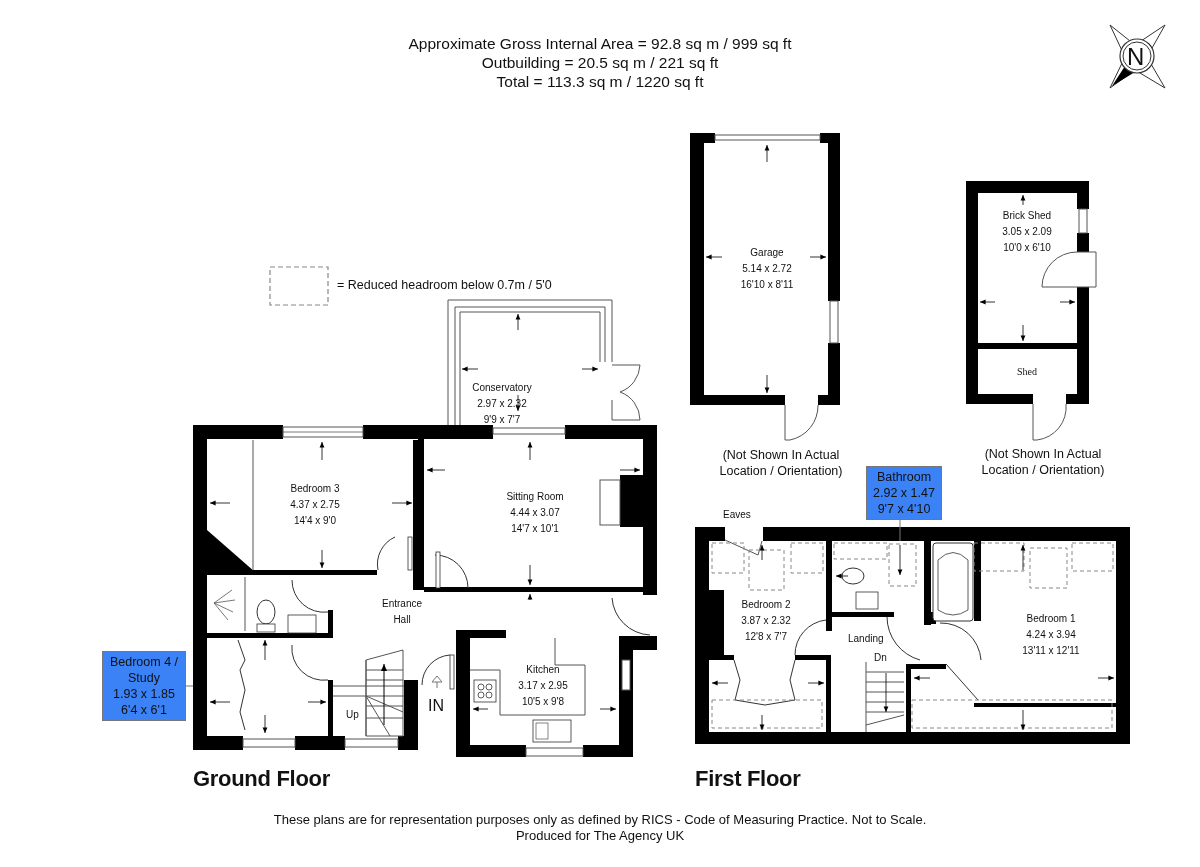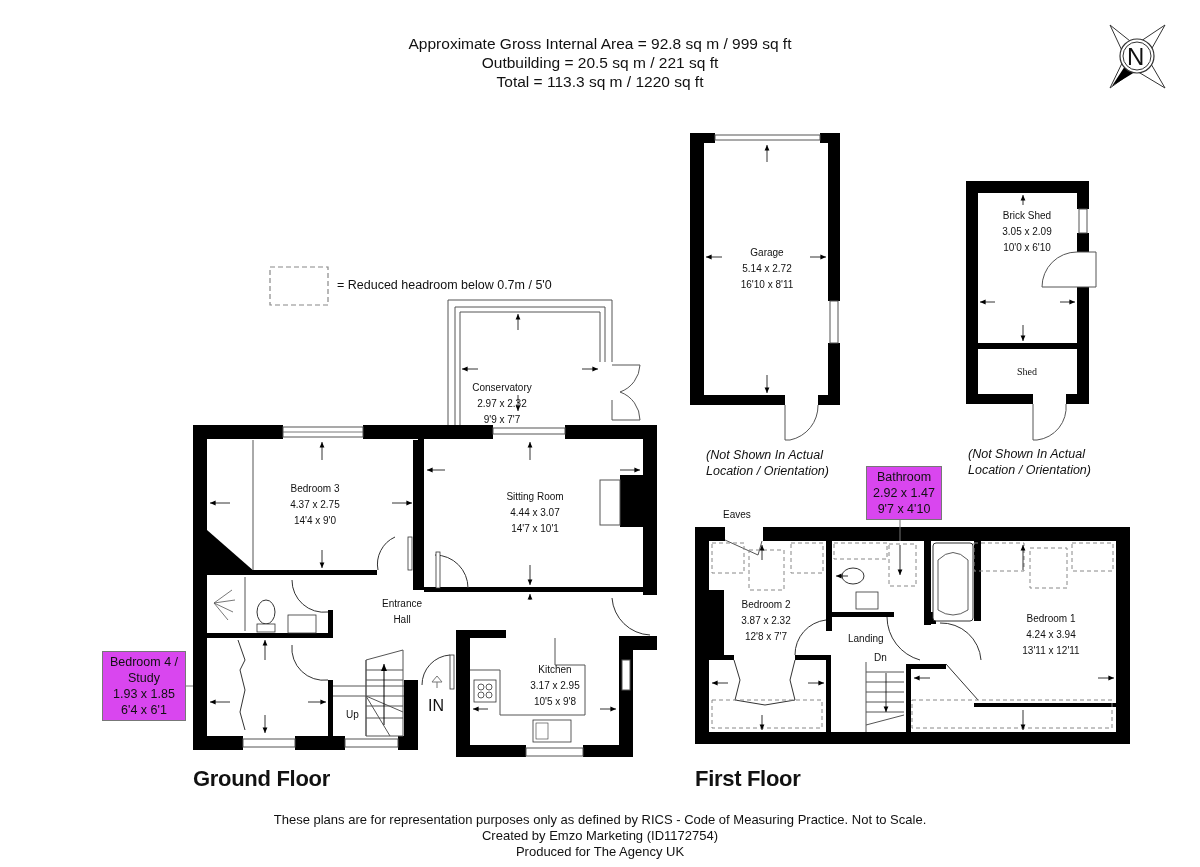--- a/index.html
+++ b/index.html
@@ -3,22 +3,22 @@
 <meta charset="utf-8">
 <style>
   html, body { margin: 0; padding: 0; background: #ffffff; }
   body { width: 1200px; height: 867px; position: relative; overflow: hidden; font-family: "Liberation Sans", sans-serif; color: #111; }
   .abs { position: absolute; }
   .header { left: 300px; top: 34px; width: 600px; font-size: 15.5px; line-height: 19px; text-align: center; }
   .header div { white-space: nowrap; }
   .floor-title { font-size: 22px; font-weight: bold; letter-spacing: -0.3px; }
   .footer { left: 200px; top: 812px; width: 800px; font-size: 13px; line-height: 16px; text-align: center; }
   .room-label { font-size: 10px; line-height: 16px; text-align: center; white-space: nowrap; }
-  .note { font-size: 12.5px; line-height: 16px; text-align: left; white-space: nowrap; font-style: italic; }
-  .callout { border: 1px solid #777; background: #d946ef; font-size: 12.5px; line-height: 16px; text-align: center; padding: 2px 4px; }
+  .note { font-size: 12.5px; line-height: 16px; text-align: center; white-space: nowrap; }
+  .callout { border: 1px solid #777; background: #3b82f6; font-size: 12.5px; line-height: 16px; text-align: center; padding: 2px 4px; }
   .legend-text { font-size: 12.5px; white-space: nowrap; }
   svg { position: absolute; left: 0; top: 0; }
 </style>
 </head>
 <body>
 
 <svg width="1200" height="867" viewBox="0 0 1200 867">
   <defs>
     <marker id="ah" markerWidth="8" markerHeight="8" refX="7" refY="4" orient="auto">
       <path d="M0,1 L7,4 L0,7 z" fill="#000"></path>
@@ -295,21 +295,21 @@
 </div>
 <div class="abs room-label" style="left:485px;top:489px;width:100px;">
   <div>Sitting Room</div>
   <div>4.44 x 3.07</div>
   <div>14'7 x 10'1</div>
 </div>
 <div class="abs room-label" style="left:362px;top:596px;width:80px;">
   <div>Entrance</div>
   <div>Hall</div>
 </div>
-<div class="abs room-label" style="left:505px;top:662px;width:76px;margin-left:12px;">
+<div class="abs room-label" style="left:505px;top:662px;width:76px;">
   <div>Kitchen</div>
   <div>3.17 x 2.95</div>
   <div>10'5 x 9'8</div>
 </div>
 <div class="abs callout" style="left:69px;top:651px;width:74px;margin-left:33px;">
   <div>Bedroom 4 /</div>
   <div>Study</div>
   <div>1.93 x 1.85</div>
   <div>6'4 x 6'1</div>
 </div>
@@ -353,15 +353,14 @@
 <div class="abs room-label" style="left:874px;top:650px;">Dn</div>
 <div class="abs room-label" style="left:1005px;top:611px;width:92px;">
   <div>Bedroom 1</div>
   <div>4.24 x 3.94</div>
   <div>13'11 x 12'11</div>
 </div>
 <div class="abs floor-title" style="left:695px;top:766px;">First Floor</div>
 
 <div class="abs footer">
   <div>These plans are for representation purposes only as defined by RICS - Code of Measuring Practice. Not to Scale.</div>
-  <div>Created by Emzo Marketing (ID1172754)</div>
   <div>Produced for The Agency UK</div>
 </div>
 
 </body></html>

